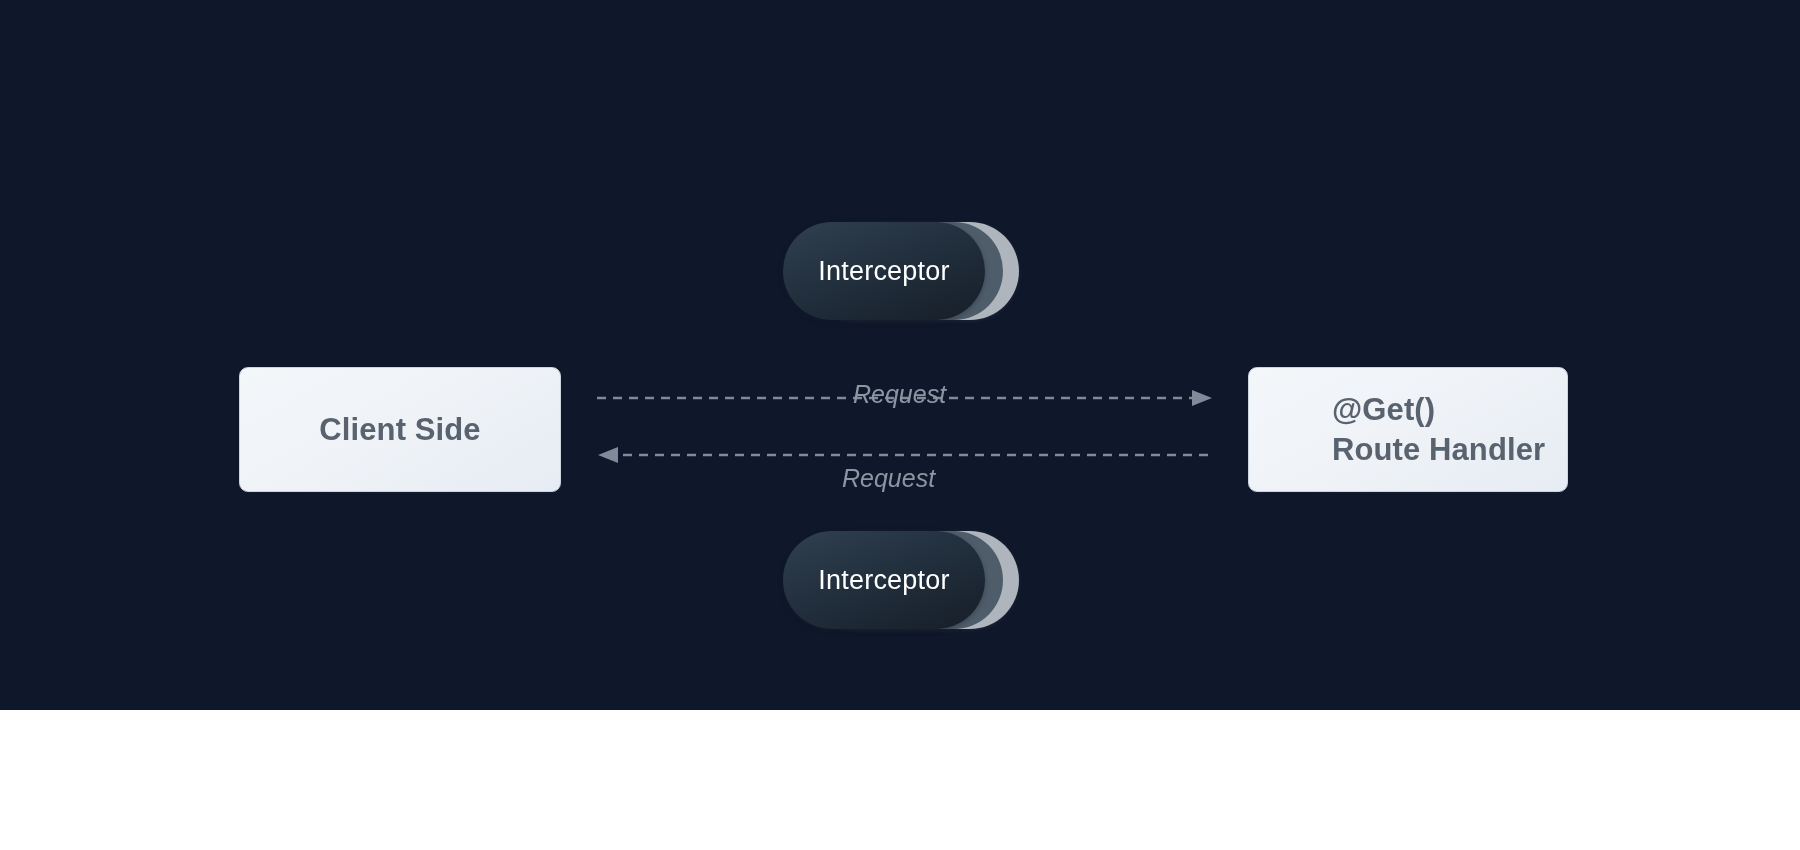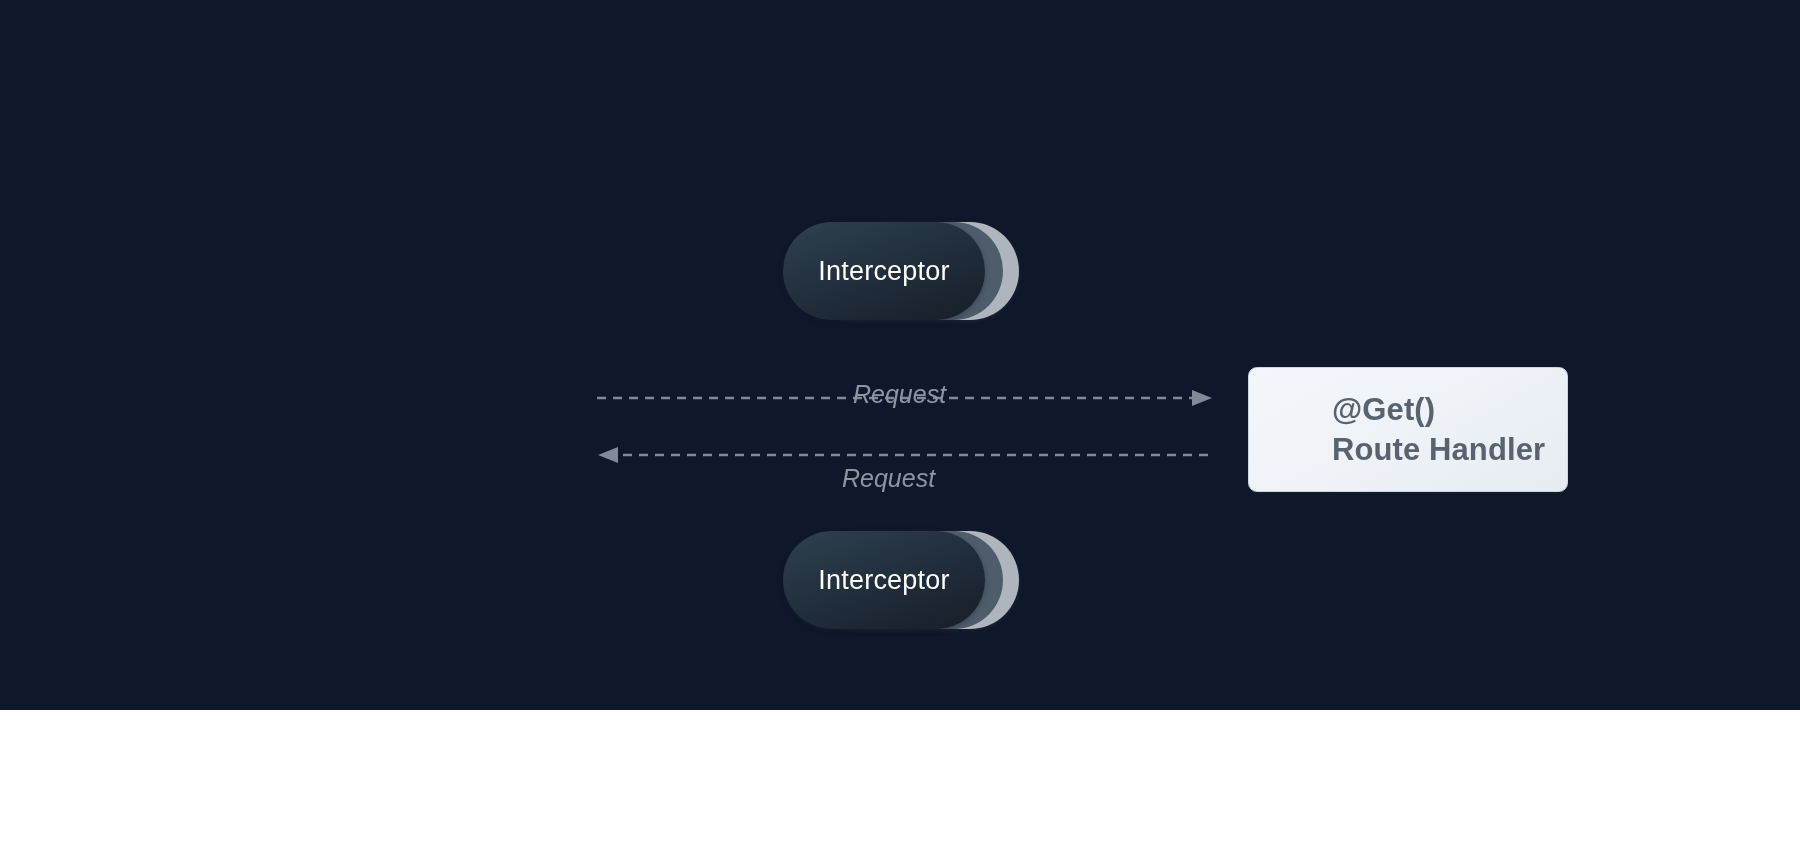--- a/index.html
+++ b/index.html
@@ -124,20 +124,23 @@
 <div id="canvas">
 
   <div class="interceptor" id="interceptor-top">
     <div class="layer layer-back"></div>
     <div class="layer layer-mid"></div>
     <div class="layer layer-front">
       <span class="pill-label">Interceptor</span>
     </div>
   </div>
 
+  <div class="node-box" id="client-side-box">
+    <span class="node-label">Client Side</span>
+  </div>
 
   <div class="node-box" id="route-handler-box">
     <span class="node-label">@Get()
 Route Handler</span>
   </div>
 
   <svg class="flow-svg" viewBox="0 0 1800 850" xmlns="http://www.w3.org/2000/svg">
 
     <g>
       <line x1="597" y1="398" x2="1192" y2="398" stroke="#7f8b98" stroke-width="2.6" stroke-dasharray="9 7"></line>

